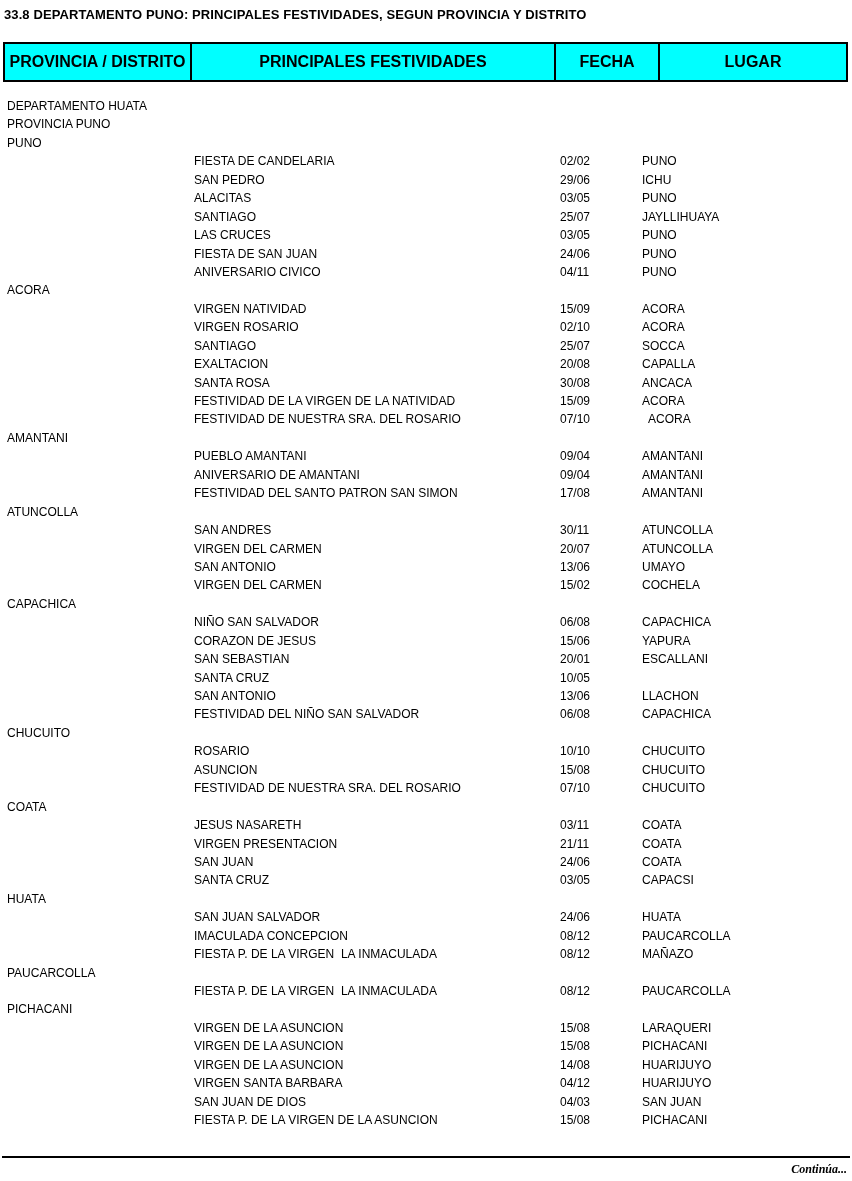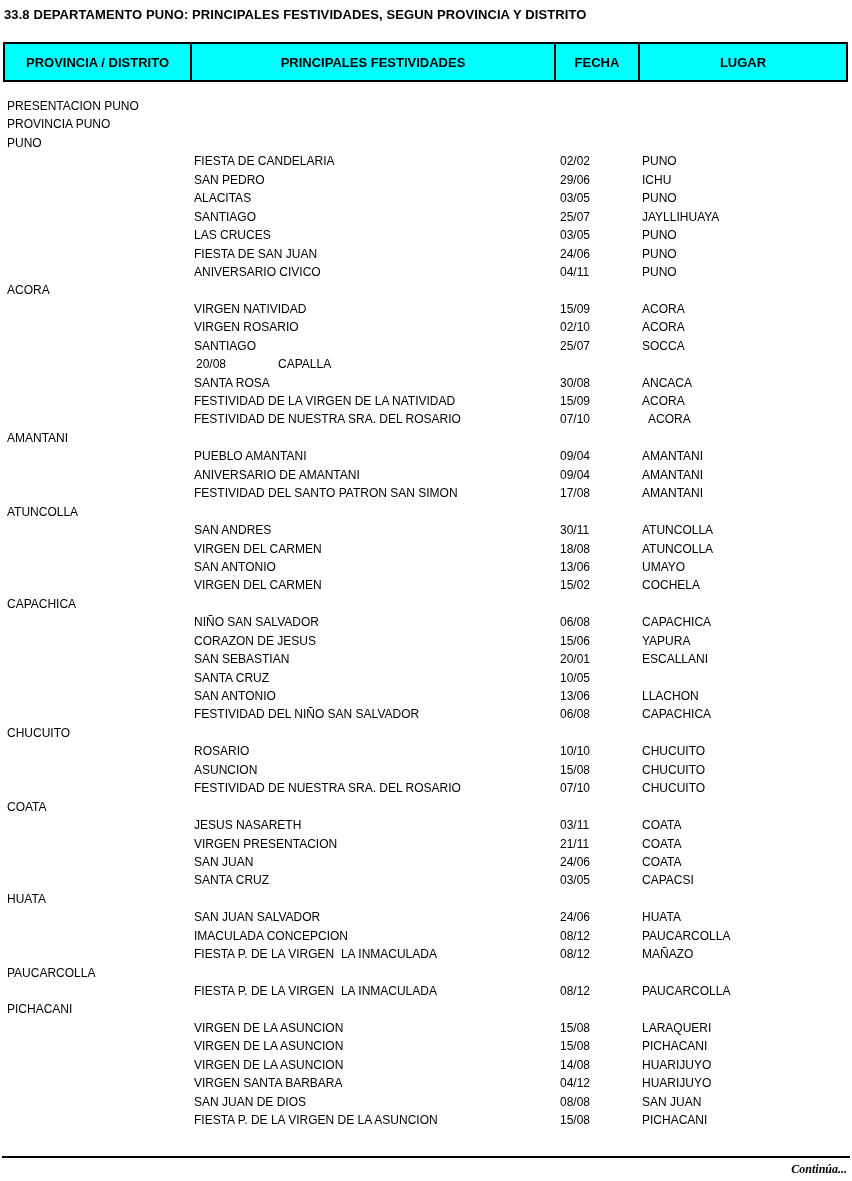--- a/index.html
+++ b/index.html
@@ -28,27 +28,27 @@
     border: 2px solid #000000;
     background: var(--header-bg, #00ffff);
   }
   .hcell {
     box-sizing: border-box;
     border-right: 2px solid #000000;
     display: flex;
     align-items: center;
     justify-content: center;
     font-weight: bold;
-    font-size: 13px;
+    font-size: 16px;
     white-space: pre;
   }
   .hcell:last-child { border-right: none; }
   .hc0 { width: 187px; }
   .hc1 { width: 364px; }
-  .hc2 { width: 84px; }
+  .hc2 { width: 104px; }
   .hc3 { flex: 1; }
 
   .table-body {
     position: absolute;
     left: 3px; top: 97px;
     width: 845px;
   }
   .row {
     display: flex;
     height: 18.45px;
@@ -87,21 +87,21 @@
 
 <div class="header-row">
   <div class="hcell hc0">PROVINCIA / DISTRITO</div>
   <div class="hcell hc1">PRINCIPALES FESTIVIDADES</div>
   <div class="hcell hc2">FECHA</div>
   <div class="hcell hc3">LUGAR</div>
 </div>
 
 <div class="table-body">
     <div class="row">
-      <div class="cell c0">PRESENTACION PUNO</div>
+      <div class="cell c0">DEPARTAMENTO HUATA</div>
       <div class="cell c1"></div>
       <div class="cell c2"></div>
       <div class="cell c3"></div>
     </div>
     <div class="row">
       <div class="cell c0">PROVINCIA PUNO</div>
       <div class="cell c1"></div>
       <div class="cell c2"></div>
       <div class="cell c3"></div>
     </div>
@@ -172,20 +172,21 @@
       <div class="cell c3">ACORA</div>
     </div>
     <div class="row">
       <div class="cell c0"></div>
       <div class="cell c1">SANTIAGO</div>
       <div class="cell c2">25/07</div>
       <div class="cell c3">SOCCA</div>
     </div>
     <div class="row">
       <div class="cell c0"></div>
+      <div class="cell c1">EXALTACION</div>
       <div class="cell c2">20/08</div>
       <div class="cell c3">CAPALLA</div>
     </div>
     <div class="row">
       <div class="cell c0"></div>
       <div class="cell c1">SANTA ROSA</div>
       <div class="cell c2">30/08</div>
       <div class="cell c3">ANCACA</div>
     </div>
     <div class="row">
@@ -232,21 +233,21 @@
     </div>
     <div class="row">
       <div class="cell c0"></div>
       <div class="cell c1">SAN ANDRES</div>
       <div class="cell c2">30/11</div>
       <div class="cell c3">ATUNCOLLA</div>
     </div>
     <div class="row">
       <div class="cell c0"></div>
       <div class="cell c1">VIRGEN DEL CARMEN</div>
-      <div class="cell c2">18/08</div>
+      <div class="cell c2">20/07</div>
       <div class="cell c3">ATUNCOLLA</div>
     </div>
     <div class="row">
       <div class="cell c0"></div>
       <div class="cell c1">SAN ANTONIO</div>
       <div class="cell c2">13/06</div>
       <div class="cell c3">UMAYO</div>
     </div>
     <div class="row">
       <div class="cell c0"></div>
@@ -412,21 +413,21 @@
     </div>
     <div class="row">
       <div class="cell c0"></div>
       <div class="cell c1">VIRGEN SANTA BARBARA</div>
       <div class="cell c2">04/12</div>
       <div class="cell c3">HUARIJUYO</div>
     </div>
     <div class="row">
       <div class="cell c0"></div>
       <div class="cell c1">SAN JUAN DE DIOS</div>
-      <div class="cell c2">08/08</div>
+      <div class="cell c2">04/03</div>
       <div class="cell c3">SAN JUAN</div>
     </div>
     <div class="row">
       <div class="cell c0"></div>
       <div class="cell c1">FIESTA P. DE LA VIRGEN DE LA ASUNCION</div>
       <div class="cell c2">15/08</div>
       <div class="cell c3">PICHACANI</div>
     </div>
   </div>
 

